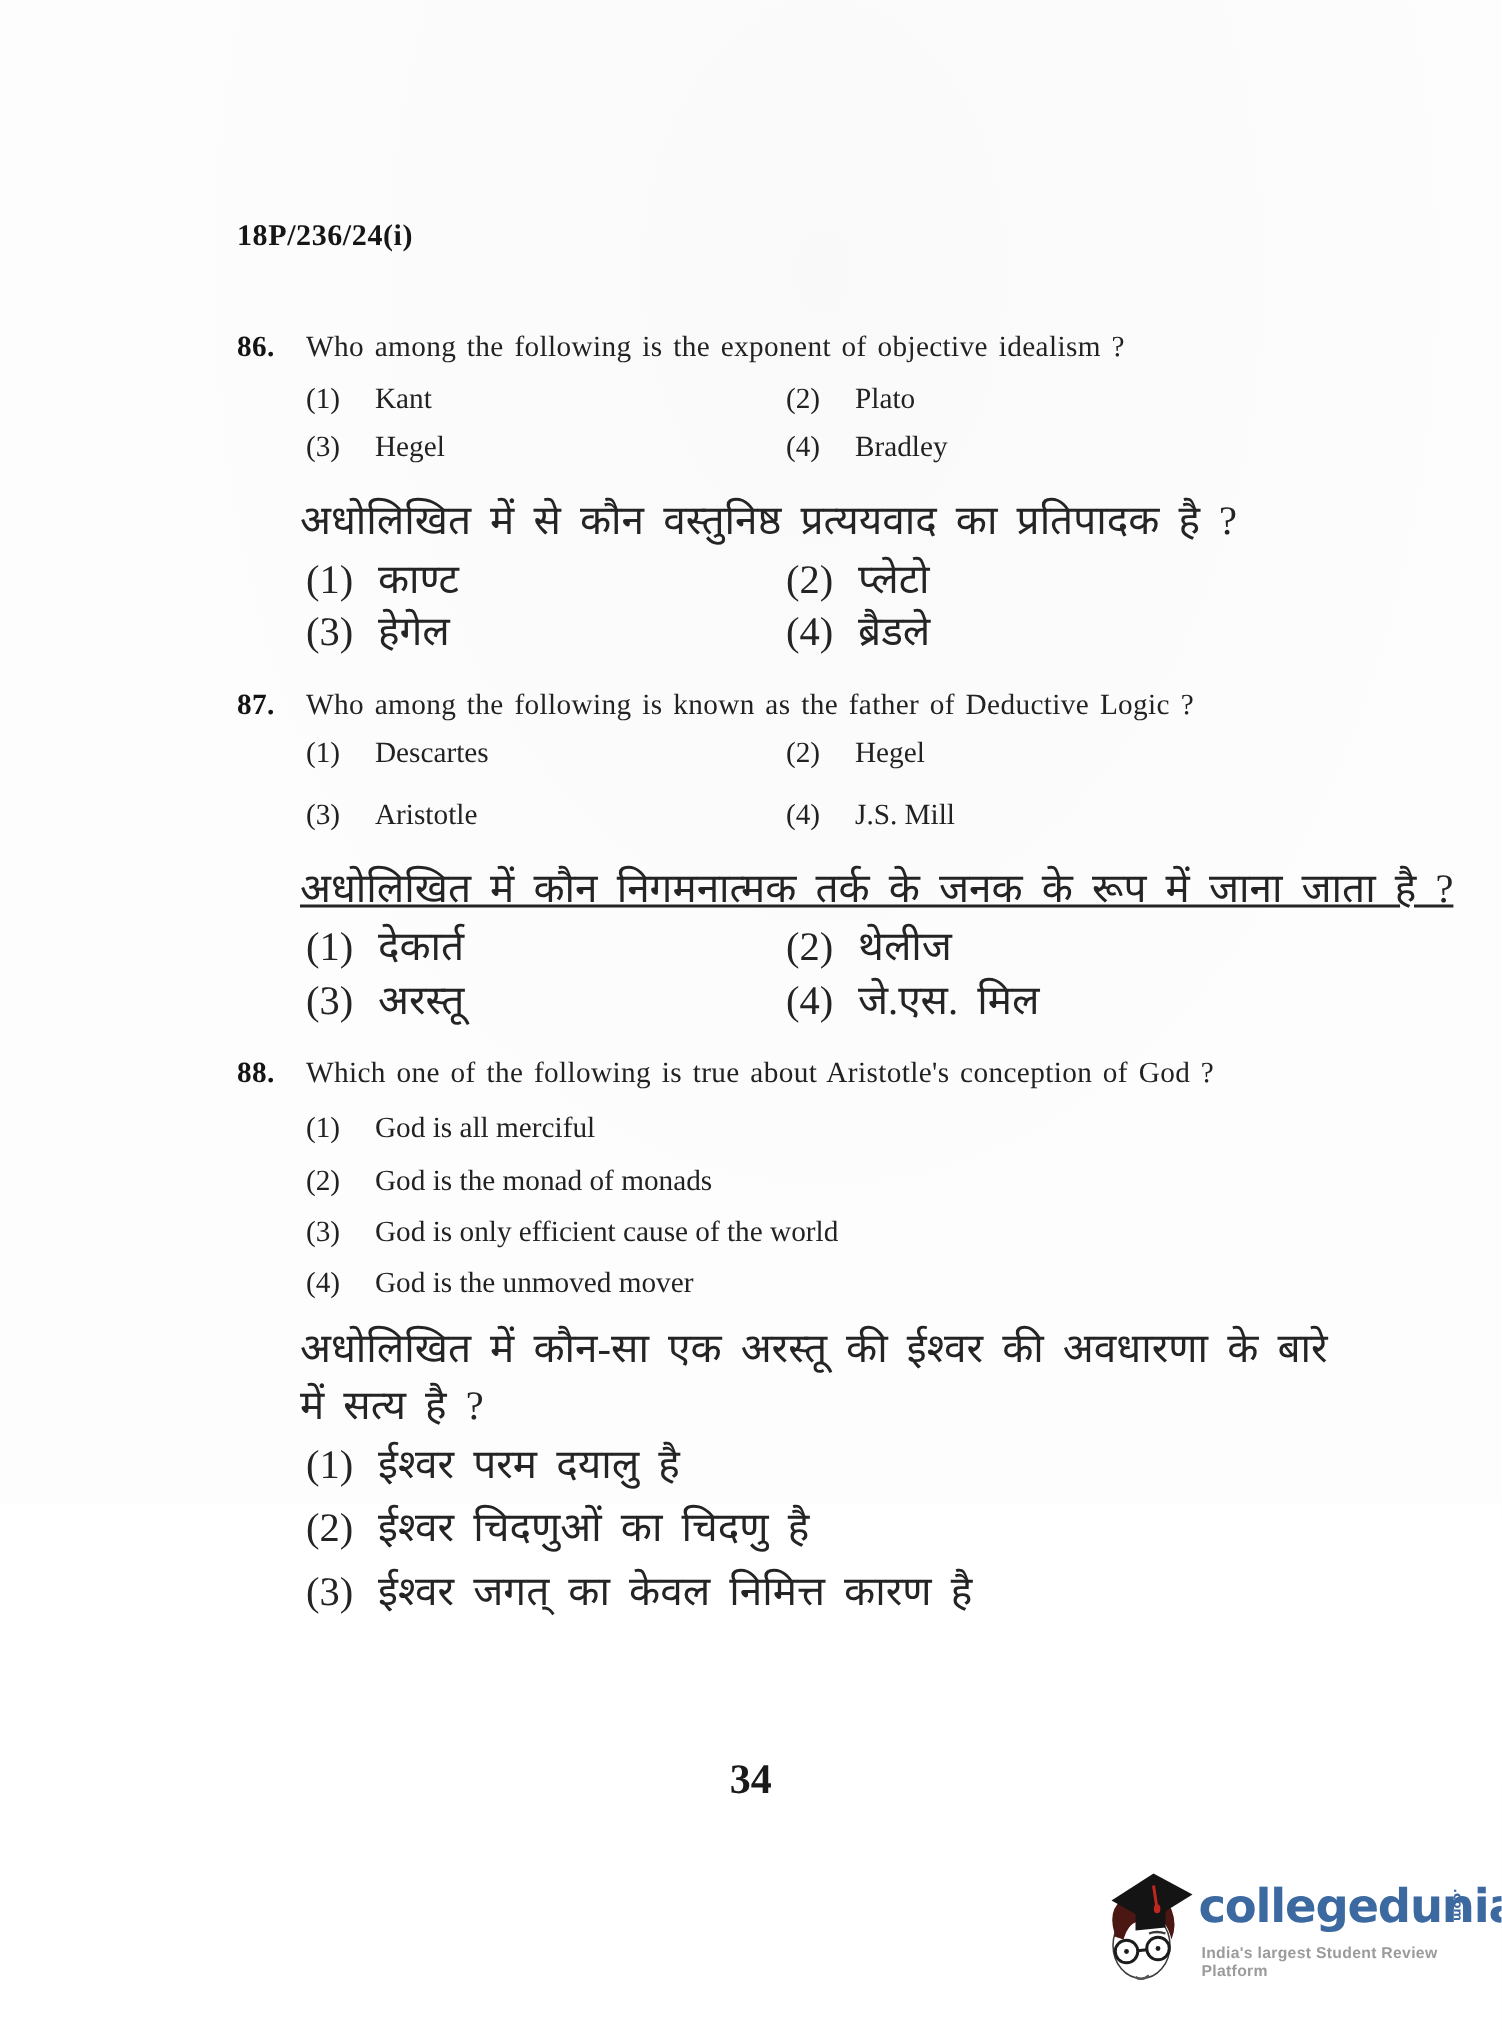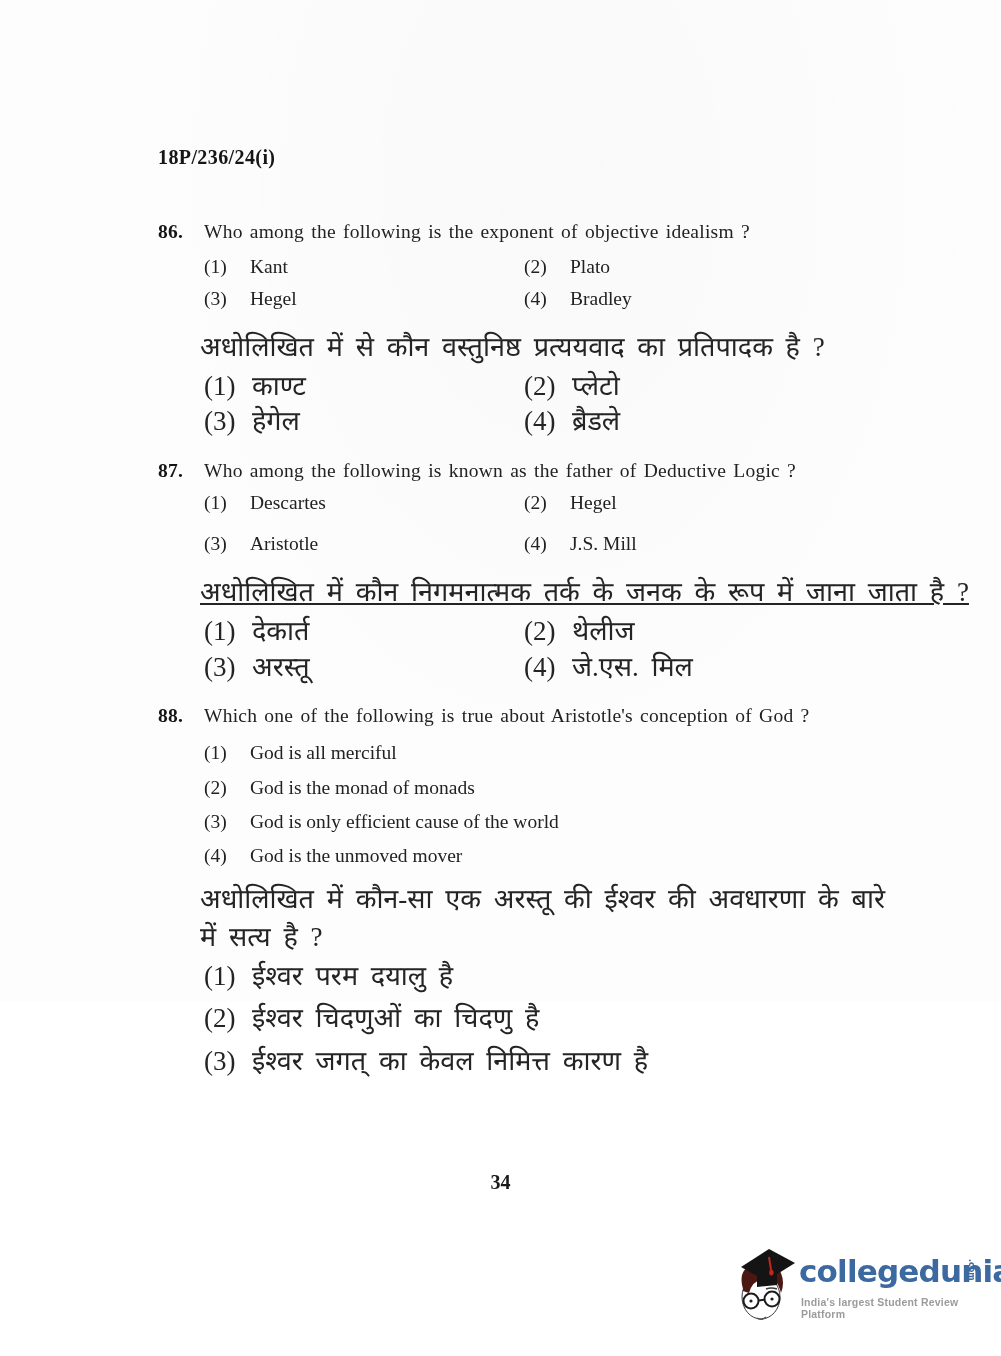--- a/index.html
+++ b/index.html
@@ -30,21 +30,21 @@
   .m { display: inline-block; min-width: 46px; }
   .col2 { position: absolute; left: 320px; top: 0; }
 
   .hi { font-size: 27px; word-spacing: 6px; color: #242424; }
   .hi-q { white-space: nowrap; }
   .hi-q-wrap { white-space: normal; width: 700px; line-height: 38px; }
   .hi .m { min-width: 48px; }
 
   .page-number {
     left: 0; top: 1171px; width: 1001px; text-align: center;
-    font-weight: bold; font-size: 20px; color: #1a1a1a;
+    font-weight: bold; font-size: 28px; color: #1a1a1a;
   }
 
   
   .logo { left: 733px; top: 1243px; width: 260px; height: 86px; }
   .logo .mascot { position: absolute; left: 0; top: 0; }
   .logo-text {
     position: absolute; left: 66px; top: 10px;
     font-family: "DejaVu Sans", sans-serif; font-weight: bold;
     font-size: 31px; letter-spacing: -0.8px;
   }

